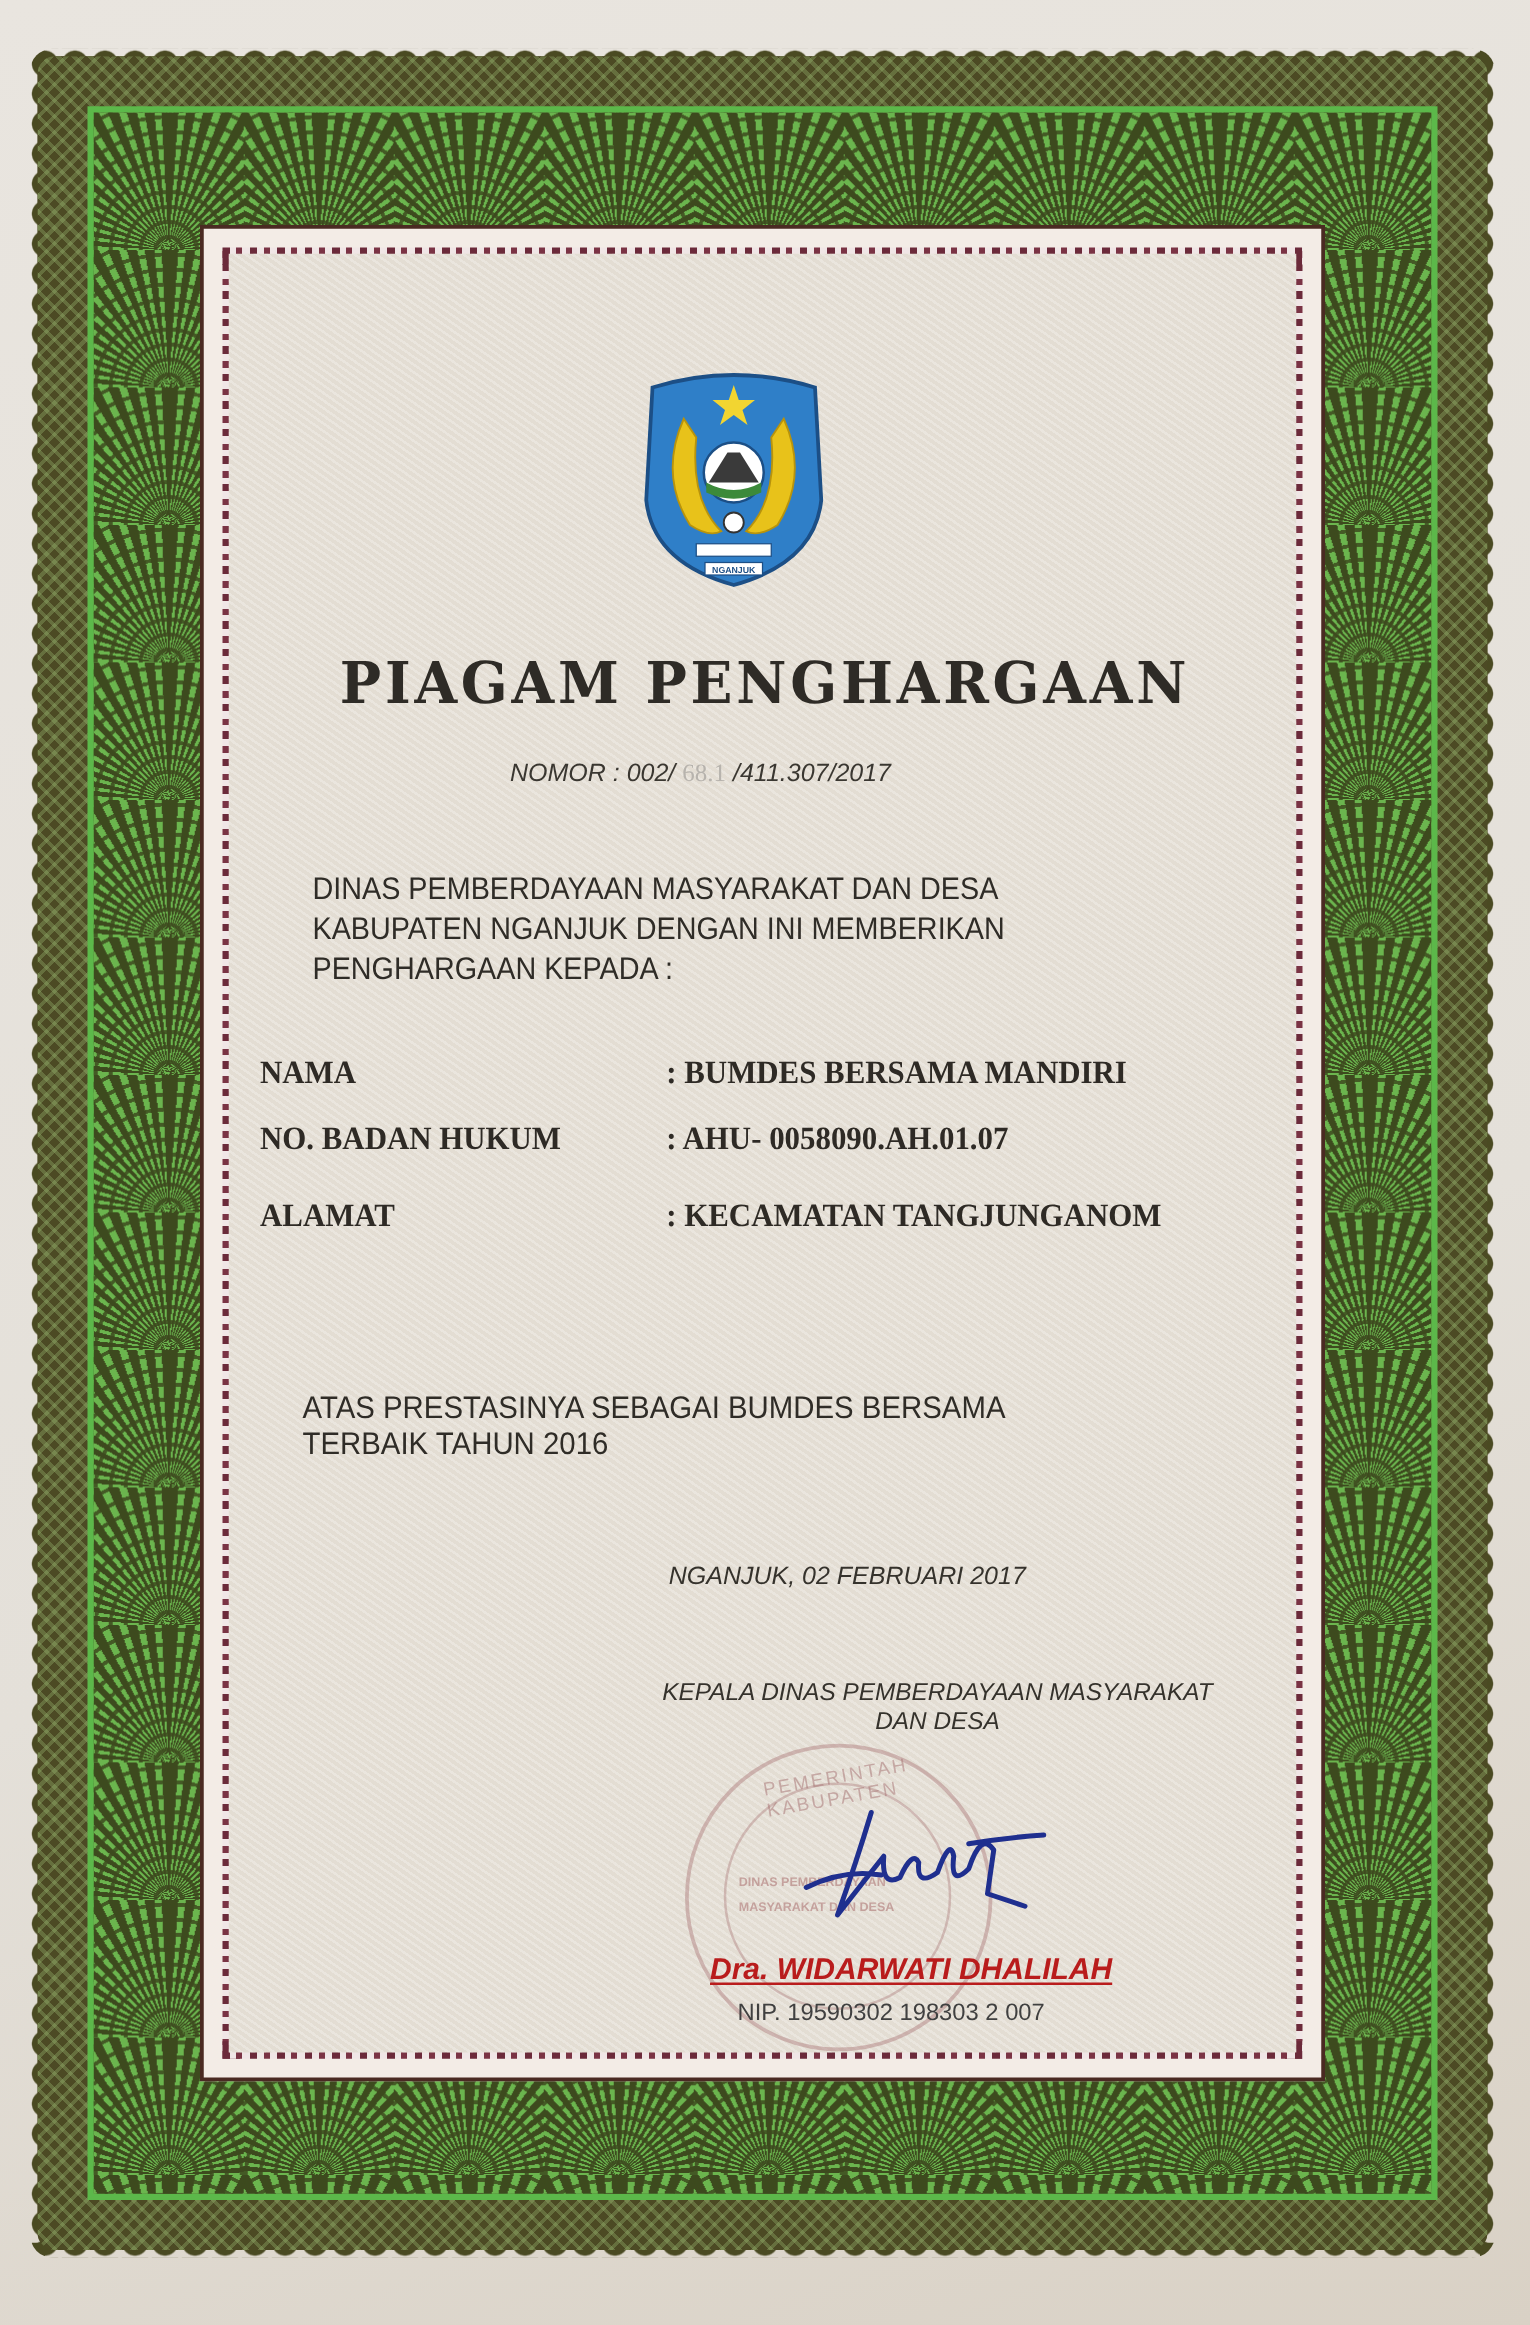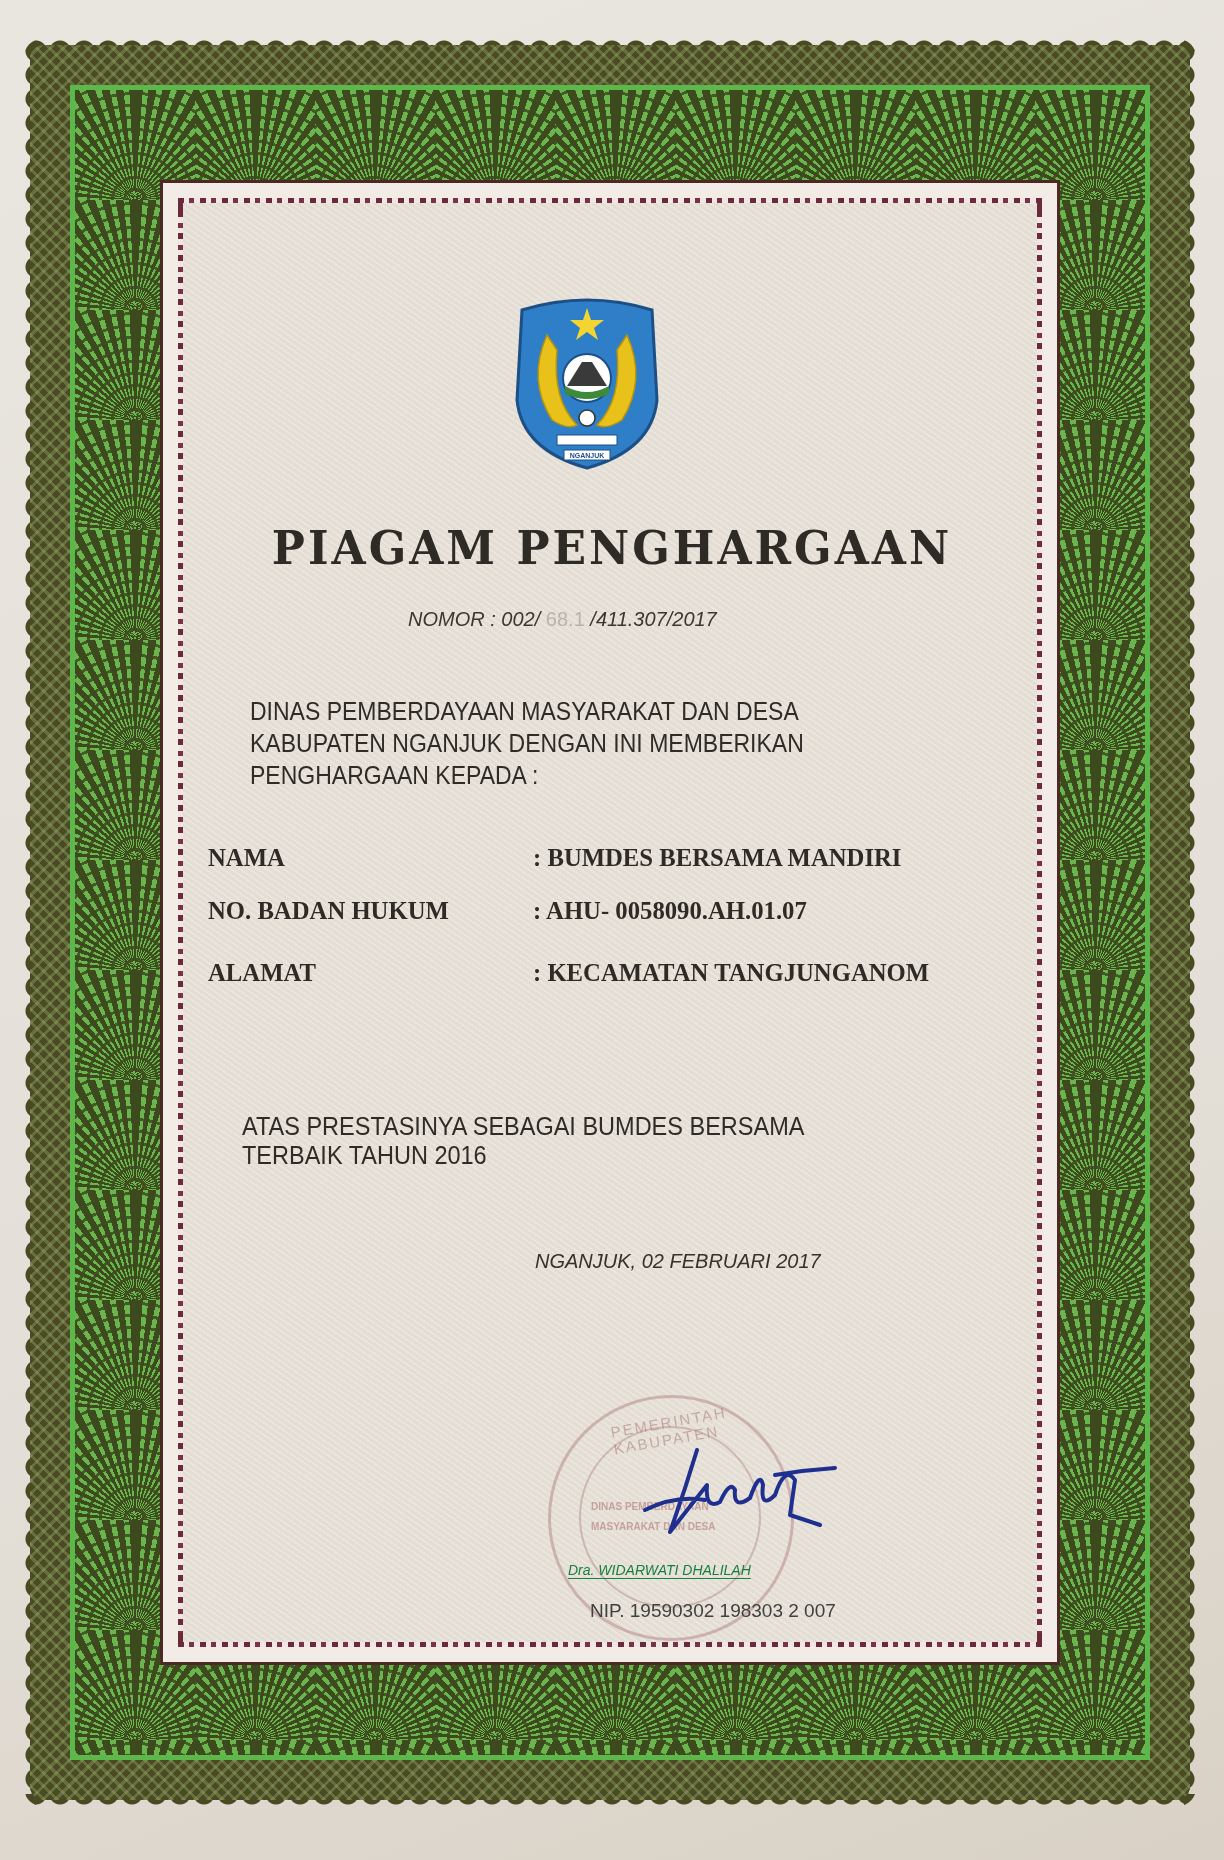--- a/index.html
+++ b/index.html
@@ -82,21 +82,21 @@
   .title {
     position:absolute; left:0; width:1224px; top:522px; text-align:center;
     font-family:"DejaVu Serif", serif; font-weight:bold; font-size:44px;
     letter-spacing:3px; color:#2e2b26;
     transform: scaleY(1.05);
   }
   .nomor {
     position:absolute; left:408px; top:608px;
     font-style:italic; font-size:20px; color:#3a3731;
   }
-  .nomor .hand { color:#b7b3ad; font-style:normal; }
+  .nomor .hand { color:#b7b3ad; font-style:normal;font-family:Liberation Serif, serif; }
 
   .intro {
     position:absolute; left:250px; top:695px; width:740px;
     font-size:25px; line-height:32px; color:#2f2c27;
     transform: scaleX(0.92); transform-origin:left top;
   }
   .fields { position:absolute; left:208px; top:843px; width:800px; }
   .field-row { position:absolute; left:0; height:40px; width:800px;
     font-family:"Liberation Serif", serif; font-weight:bold; font-size:26px; color:#2e2a25; }
   .field-label { position:absolute; left:0; top:0; transform:scaleX(0.95); transform-origin:left; }
@@ -129,21 +129,21 @@
   }
   .stamp-line1, .stamp-line2 {
     position:absolute; left:40px; font-size:10px; font-weight:bold;
     color:rgba(170,110,110,0.55);
   }
   .stamp-line1 { top:103px; }
   .stamp-line2 { top:123px; }
   .signature { position:absolute; left:635px; top:1440px; width:210px; height:100px; }
   .signer-name {
     position:absolute; left:568px; top:1562px;
-    font-style:italic; font-weight:normal; font-size:14px; color:#15803d;
+    font-style:italic; font-weight:bold; font-size:24px; color:#b91c1c;
     text-decoration:underline; text-underline-offset:3px;
   }
   .nip {
     position:absolute; left:590px; top:1600px; font-size:19px; color:#404040;
   }
 </style>
 </head>
 <body>
 
 <div class="outer-border">
@@ -202,20 +202,24 @@
     </div>
   </div>
 
   <div class="achievement">
     <div>ATAS PRESTASINYA SEBAGAI BUMDES BERSAMA</div>
     <div>TERBAIK TAHUN 2016</div>
   </div>
 
   <div class="place-date">NGANJUK, 02 FEBRUARI 2017</div>
 
+  <div class="position">
+    <div>KEPALA DINAS PEMBERDAYAAN MASYARAKAT</div>
+    <div>DAN DESA</div>
+  </div>
 
   <div class="stamp">
     <div class="stamp-inner"></div>
     <div class="stamp-text-top">PEMERINTAH KABUPATEN</div>
     <div class="stamp-line1">DINAS PEMBERDAYAAN</div>
     <div class="stamp-line2">MASYARAKAT DAN DESA</div>
   </div>
 
   <svg class="signature" viewBox="0 0 210 100">
     <path d="M10 70 Q40 55 70 60 M62 10 Q50 50 35 92 Q60 60 72 45 Q70 70 85 62 Q95 40 100 50 Q98 70 115 58 Q125 30 128 45 Q125 70 140 55 Q150 25 160 40 L155 75 Q170 80 185 85 M140 35 Q170 30 200 28" fill="none" stroke="#1f2f8f" stroke-width="4" stroke-linecap="round" stroke-linejoin="round"></path>

